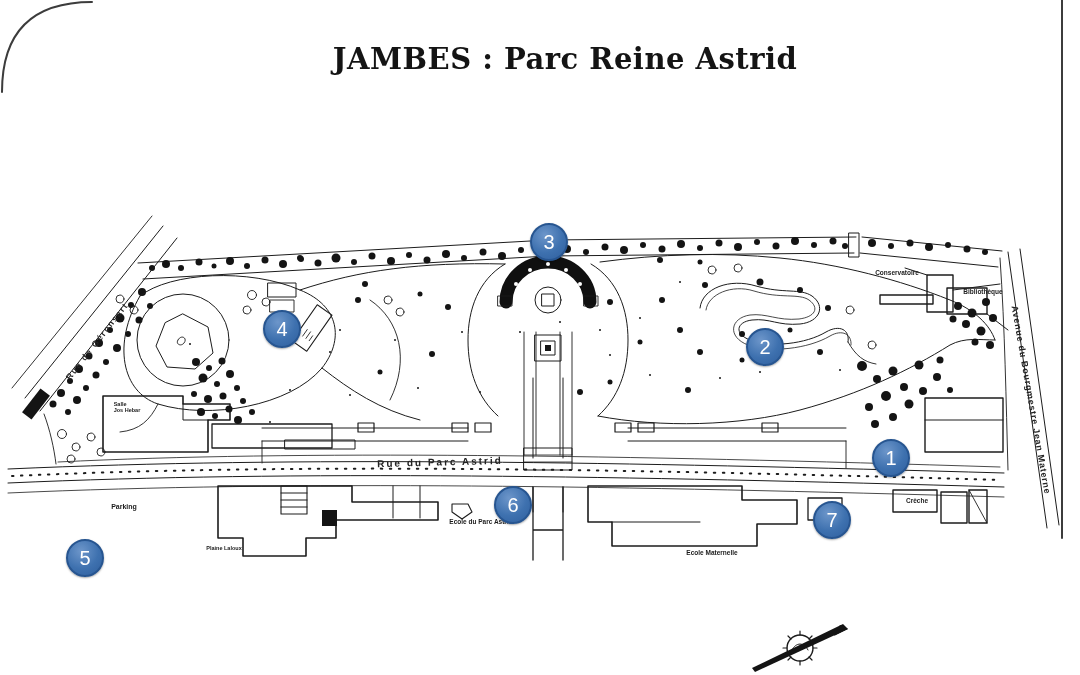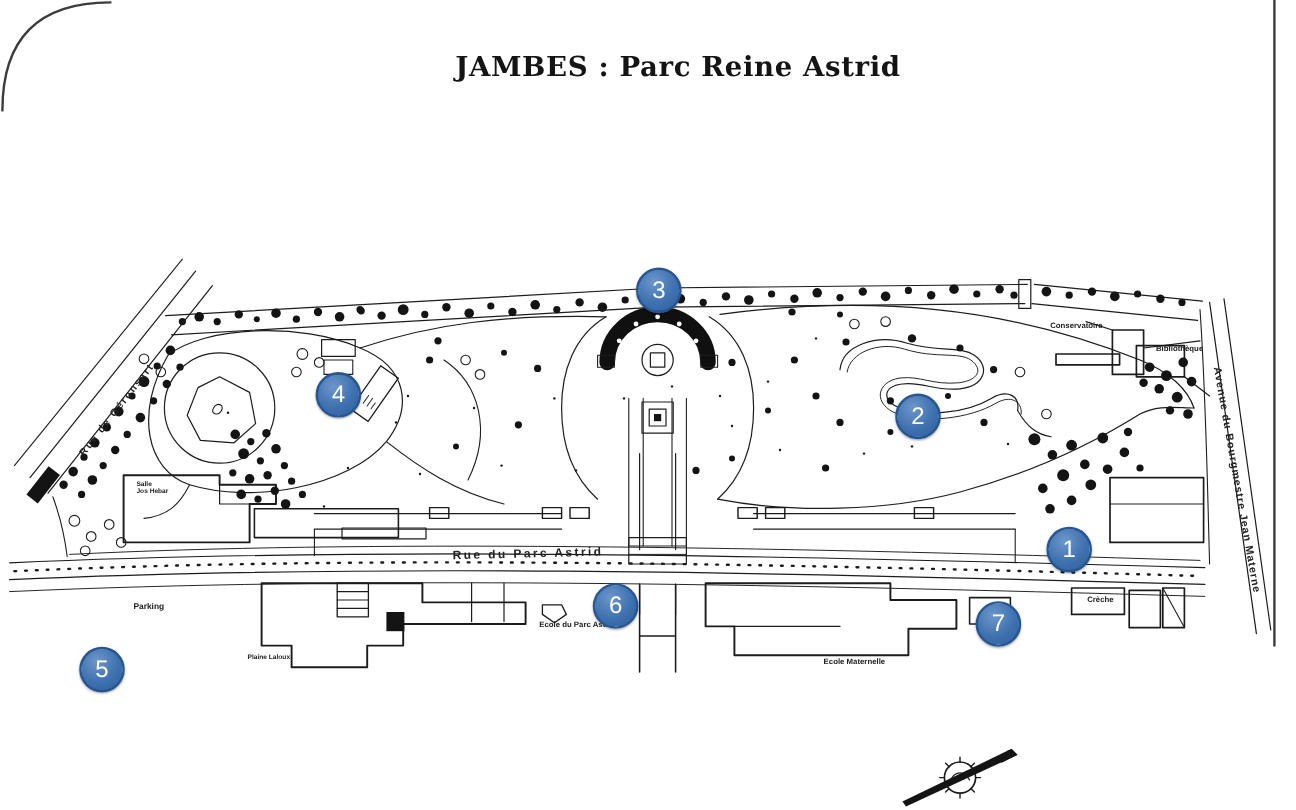--- a/index.html
+++ b/index.html
@@ -1,20 +1,20 @@
 <!DOCTYPE html>
 <html><head>
 <meta charset="utf-8">
 <style>
   html,body{margin:0;padding:0;background:#fff;}
   .canvas{position:relative;width:1080px;height:675px;background:#ffffff;overflow:hidden;
           font-family:"Liberation Sans",sans-serif;}
   .map-svg{position:absolute;left:0;top:0;z-index:1;}
   .title{position:absolute;left:565px;top:42px;transform:translateX(-50%);z-index:2;
-         font-family:"DejaVu Serif",serif;font-weight:bold;font-size:23px;
+         font-family:"DejaVu Serif",serif;font-weight:bold;font-size:29px;
          letter-spacing:.5px;color:#141414;white-space:nowrap;}
   .lbl{position:absolute;z-index:3;color:#1b1b1b;font-weight:bold;white-space:nowrap;
        transform:translate(-50%,-50%);}
   .lbl.street{font-weight:600;color:#232323;}
   .lbl.two-line{text-align:left;line-height:1.15;}
   .marker{position:absolute;z-index:5;width:34px;height:34px;border-radius:50%;
           background:radial-gradient(circle at 38% 30%, #6d96ca 0%, #3e71af 55%, #2f5f9e 100%);
           border:2px solid #275590;box-shadow:0 1px 2px rgba(0,0,0,.35);
           color:#fff;display:flex;align-items:center;justify-content:center;
           font-size:20px;line-height:1;cursor:pointer;}

